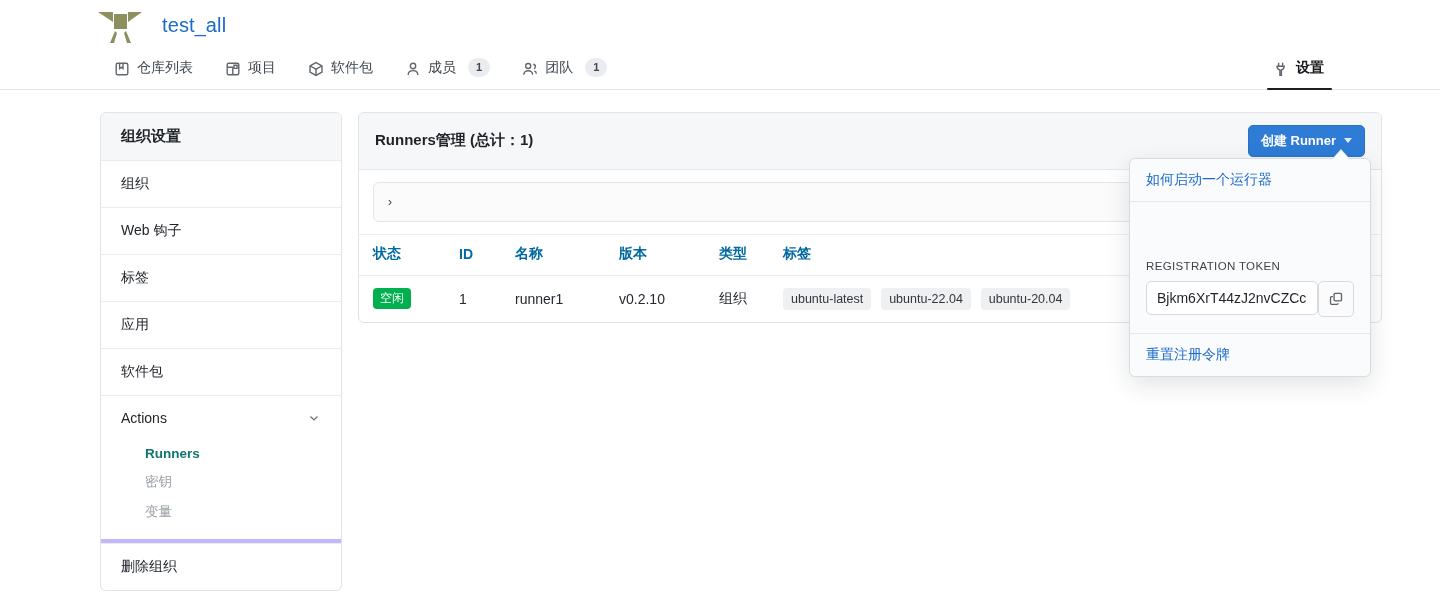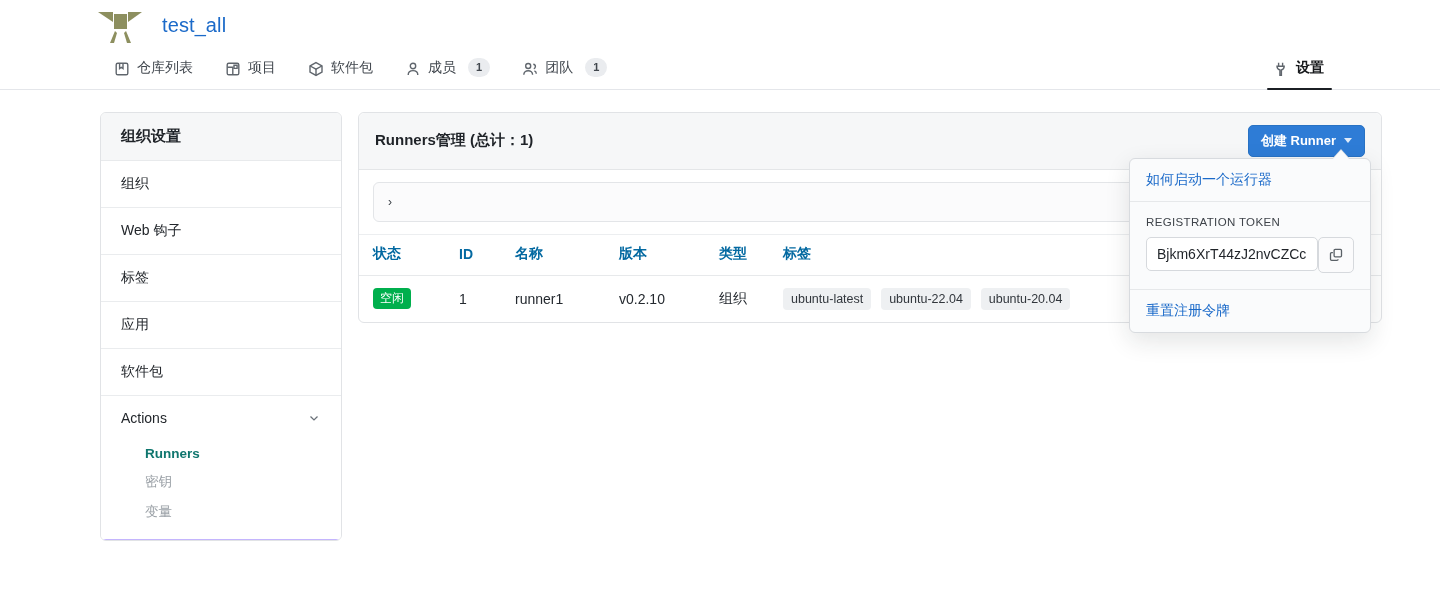--- a/index.html
+++ b/index.html
@@ -142,21 +142,21 @@
   .side-item {
     padding: 14px 20px;
     font-size: 14px;
     color: #22262b;
     border-bottom: 1px solid #eaecee;
     cursor: pointer;
     background: #fff;
   }
   .side-item:last-child { border-bottom: none; }
   .side-group {
-    border-bottom: 1px solid #c4b5fd;
+    border-bottom: 4px solid #c4b5fd;
     background: #fff;
   }
   .side-group-head {
     padding: 14px 20px;
     font-size: 14px;
     color: #22262b;
     display: flex;
     align-items: center;
     justify-content: space-between;
     cursor: pointer;
@@ -340,20 +340,21 @@
   .popup-body {
     padding: 14px 16px 16px 16px;
     border-bottom: 1px solid #e6e8ea;
   }
   .popup-label {
     font-size: 11.5px;
     letter-spacing: .35px;
     color: #3f444a;
     text-transform: uppercase;
     margin-bottom: 9px;
+    margin-top: 44px;
   }
   .token-row {
     display: flex;
     align-items: stretch;
     gap: 0;
   }
   .token-input {
     flex: 1 1 auto;
     border: 1px solid #d6d9dd;
     border-radius: 5px;
@@ -503,20 +504,21 @@
           </svg>
         </span>
       </div>
       <div class="side-sub">
         <div class="side-sub-item current">Runners</div>
         <div class="side-sub-item">密钥</div>
         <div class="side-sub-item">变量</div>
       </div>
     </div>
 
+    <div class="side-danger">删除组织</div>
   </div>
 
   <div class="main">
     <div class="card">
 
       <div class="card-head">
         <span class="card-title">Runners管理 (总计：1)</span>
         <button class="btn-primary">
           <span>创建 Runner</span>
           <span class="caret"></span>

